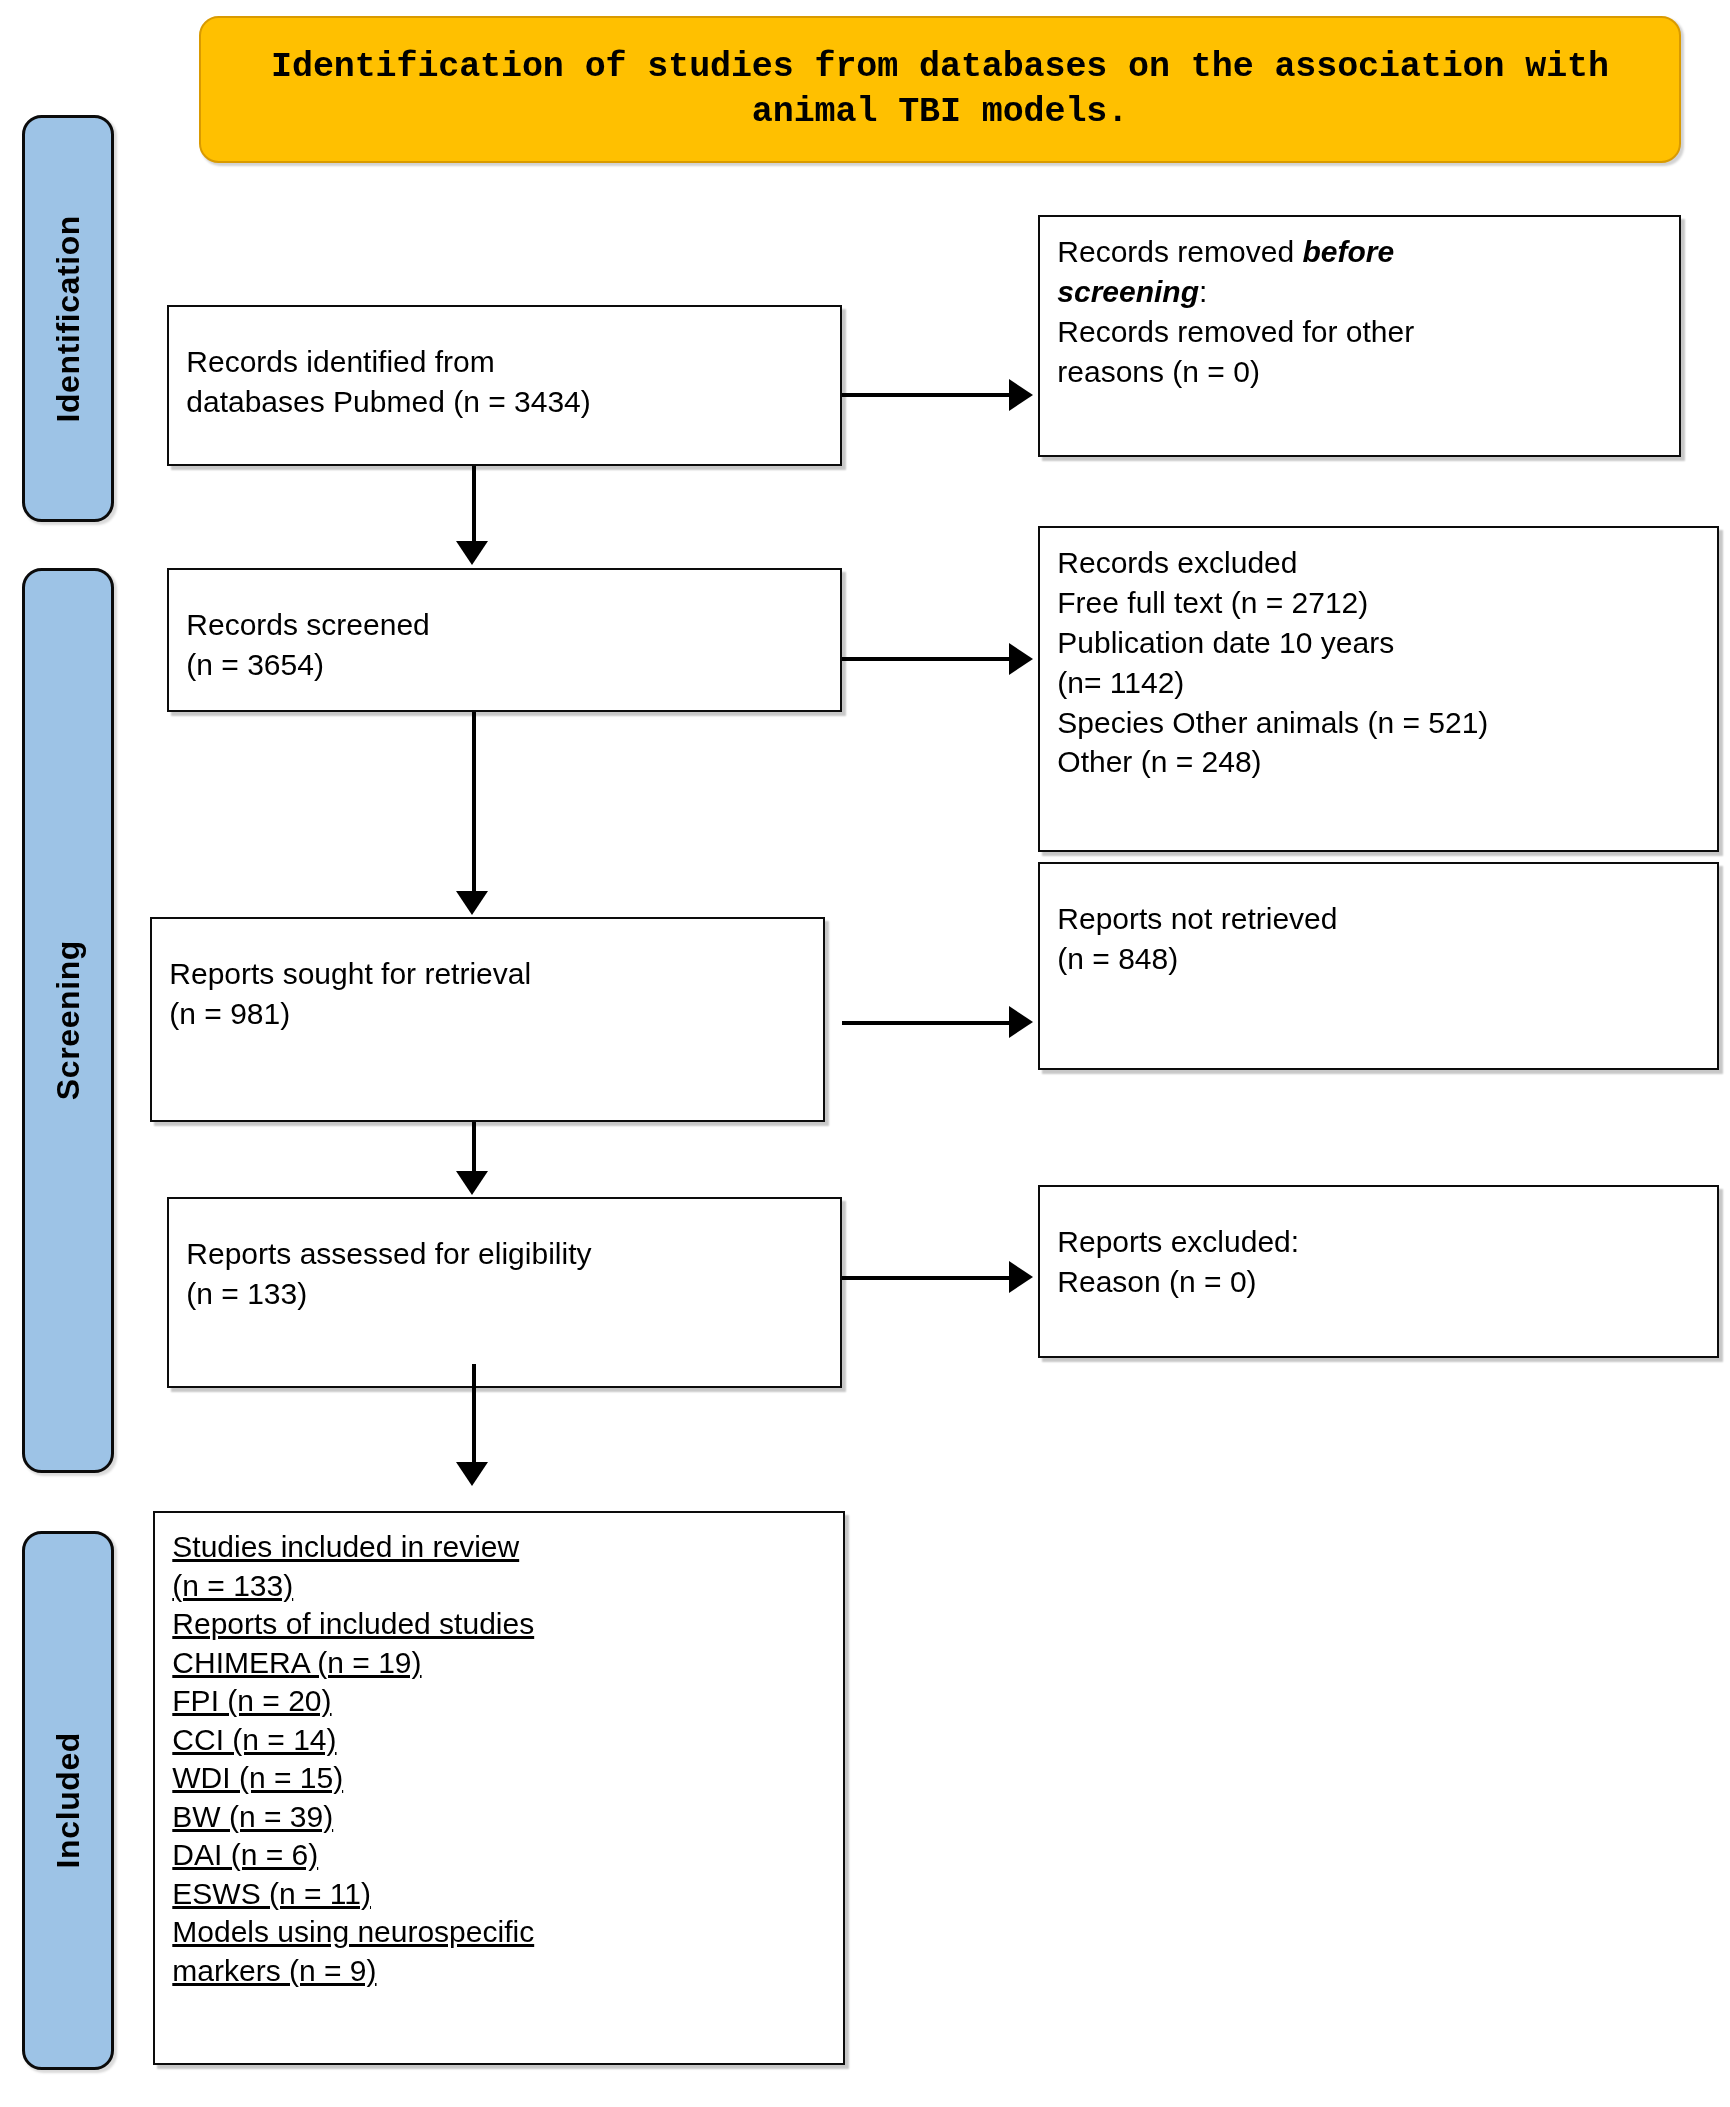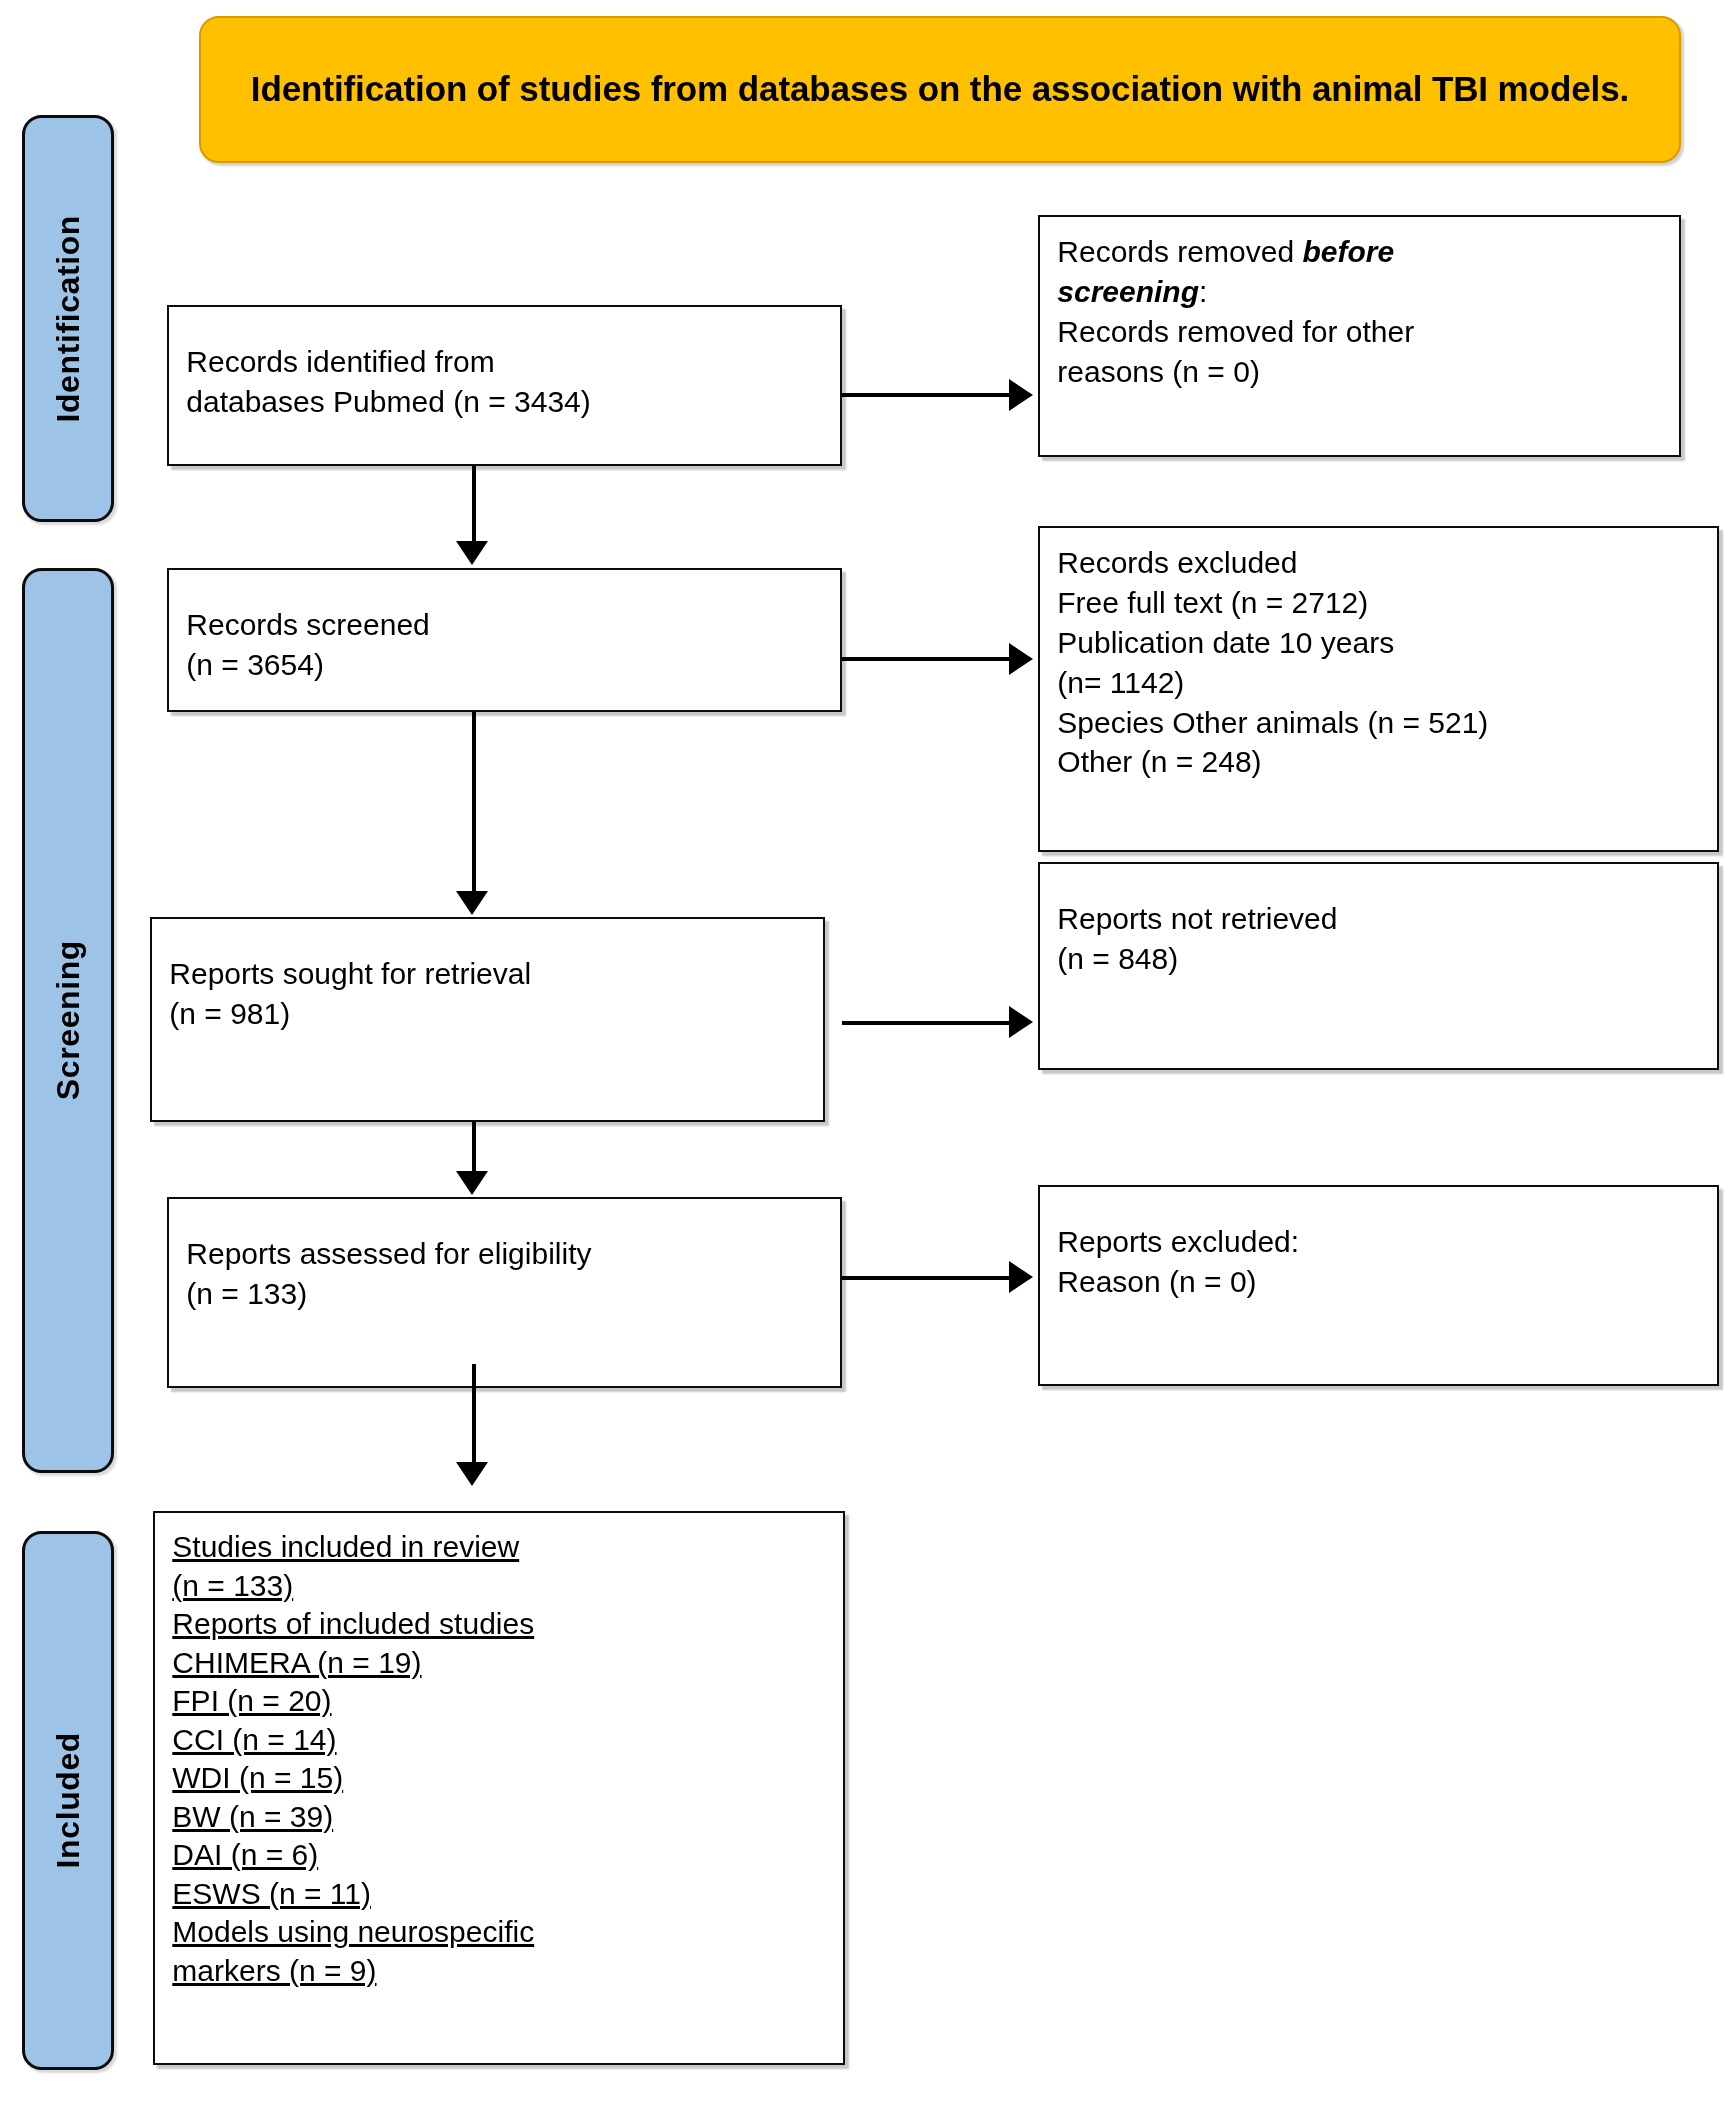--- a/index.html
+++ b/index.html
@@ -37,20 +37,21 @@
     justify-content: center;
     text-align: center;
     padding: 0 35px;
     box-shadow: 2.3px 2.9px 2.3px rgba(0,0,0,0.18);
   }
   .title-banner .title-text {
     font-size: 35px;
     font-weight: bold;
     line-height: 1.28;
     letter-spacing: -0.1px;
+    font-family: Liberation Mono, monospace;
   }
 
   
   .stage-pill {
     position: absolute;
     left: 22px;
     width: 92px;
     background: #9DC3E6;
     border: 3.5px solid #0b0b0b;
     border-radius: 19.6px;
@@ -89,21 +90,21 @@
   .flow-box.pad-top   { padding-top: 35px; }
 
   
   #box-records-identified   { left: 167px;  top: 305px;  width: 675px; height: 161px; }
   #box-records-removed      { left: 1038px; top: 215px;  width: 643px; height: 242px; }
   #box-records-screened     { left: 167px;  top: 568px;  width: 675px; height: 144px; }
   #box-records-excluded     { left: 1038px; top: 526px;  width: 681px; height: 326px; }
   #box-reports-sought       { left: 150px;  top: 917px; width: 675px; height: 205px; }
   #box-reports-not-retrieved{ left: 1038px; top: 862px; width: 681px; height: 208px; }
   #box-reports-assessed     { left: 167px;  top: 1197px; width: 675px; height: 191px; }
-  #box-reports-excluded     { left: 1038px; top: 1185px; width: 681px; height: 201px; }
+  #box-reports-excluded     { left: 1038px; top: 1185px; width: 681px; height: 173px; }
   #box-studies-included     { left: 153px;  top: 1511px; width: 692px; height: 554px; text-decoration: underline; }
 
   #box-studies-included .box-text { line-height: 1.285; }
 
   .italic { font-style: italic; font-weight: bold; }
 
   
   .v-line {
     position: absolute;
     width: 3.5px;

